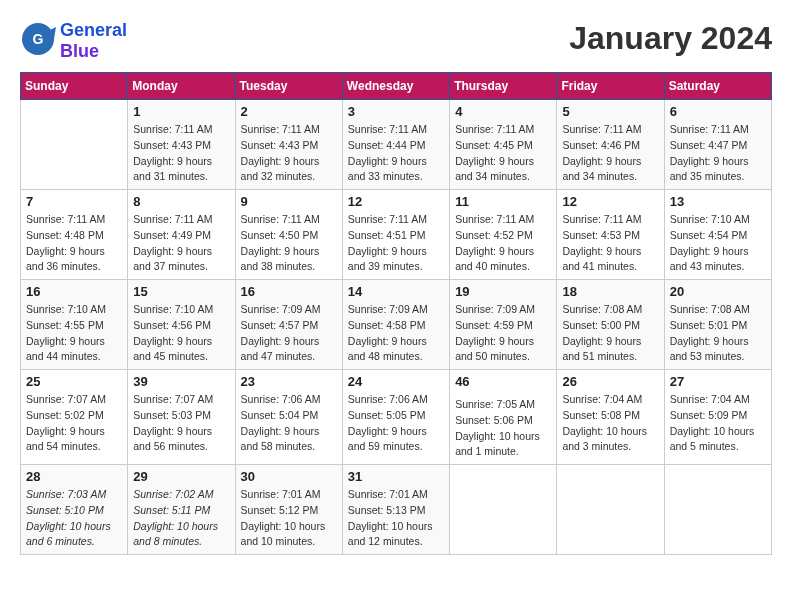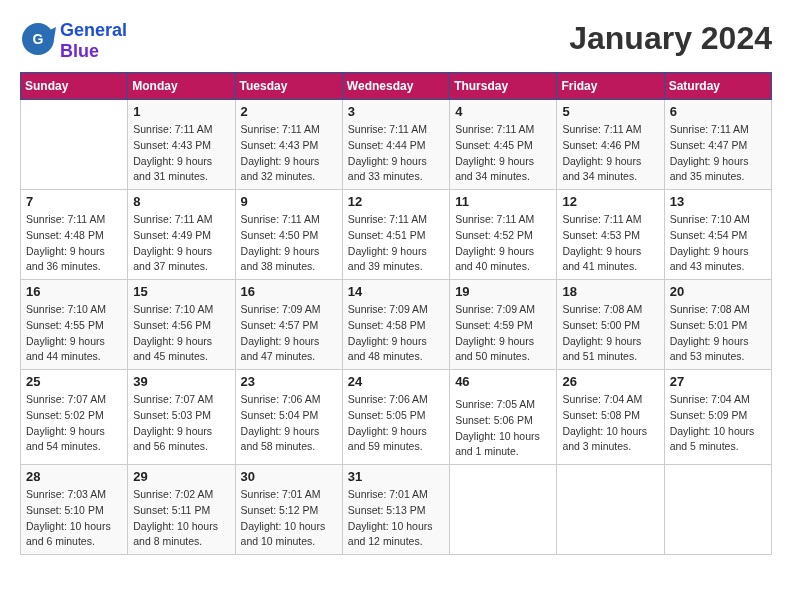--- a/index.html
+++ b/index.html
@@ -312,28 +312,28 @@
           <span class="day-number">27</span>
           <div class="day-info" style="white-space: pre-line;">Sunrise: 7:04 AM
 Sunset: 5:09 PM
 Daylight: 10 hours
 and 5 minutes.</div>
         </td>
       </tr>
       <tr>
         <td>
           <span class="day-number">28</span>
-          <div class="day-info" style="white-space: pre-line;">Sunrise: 7:03 AM
+          <div class="day-info" style="white-space: pre-line; font-style: italic;">Sunrise: 7:03 AM
 Sunset: 5:10 PM
 Daylight: 10 hours
 and 6 minutes.</div>
         </td>
         <td>
           <span class="day-number">29</span>
-          <div class="day-info" style="white-space: pre-line;">Sunrise: 7:02 AM
+          <div class="day-info" style="white-space: pre-line; font-style: italic;">Sunrise: 7:02 AM
 Sunset: 5:11 PM
 Daylight: 10 hours
 and 8 minutes.</div>
         </td>
         <td>
           <span class="day-number">30</span>
           <div class="day-info" style="white-space: pre-line;">Sunrise: 7:01 AM
 Sunset: 5:12 PM
 Daylight: 10 hours
 and 10 minutes.</div>

